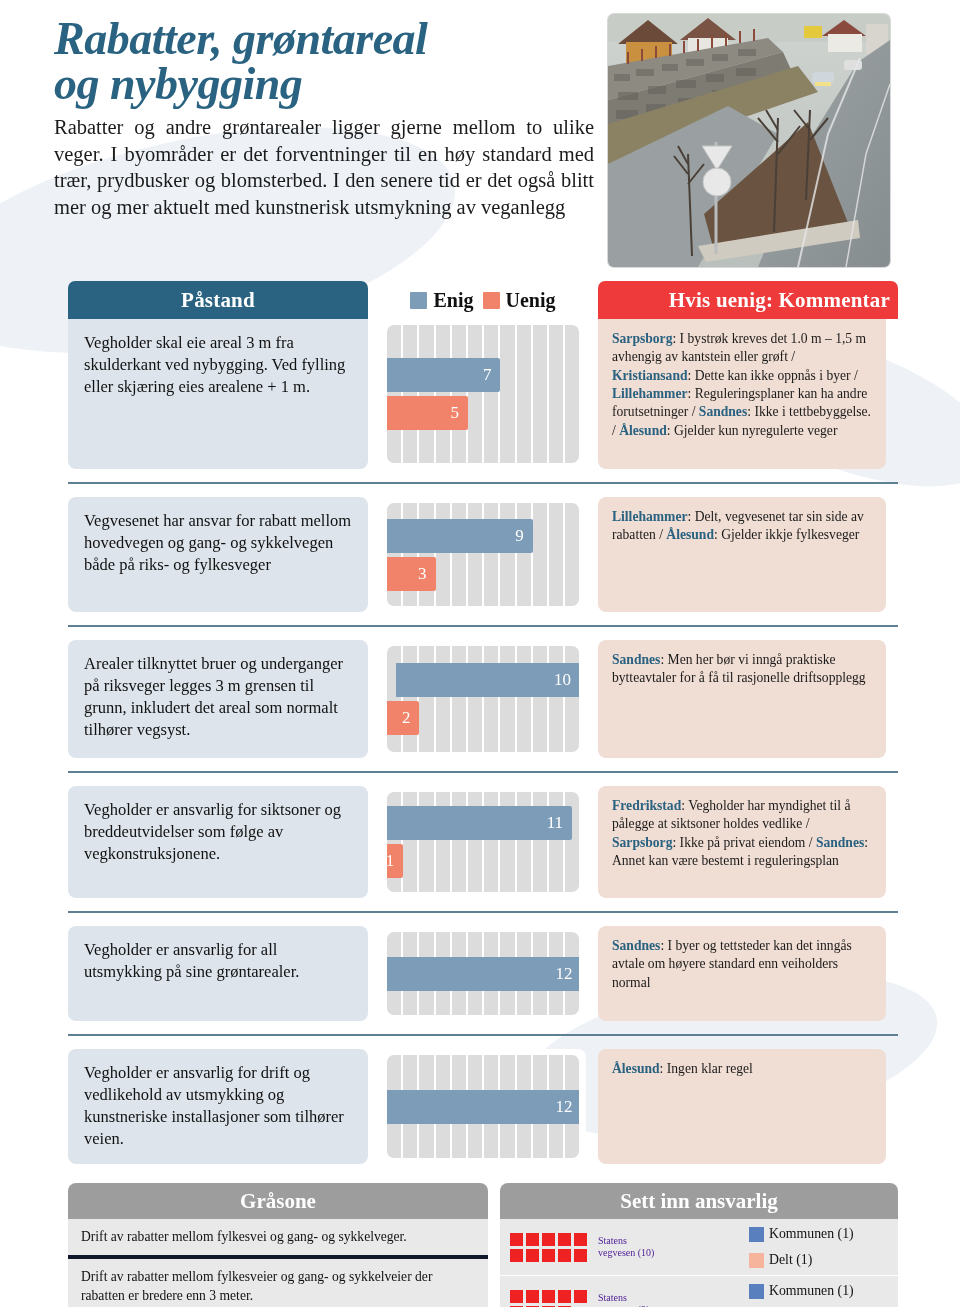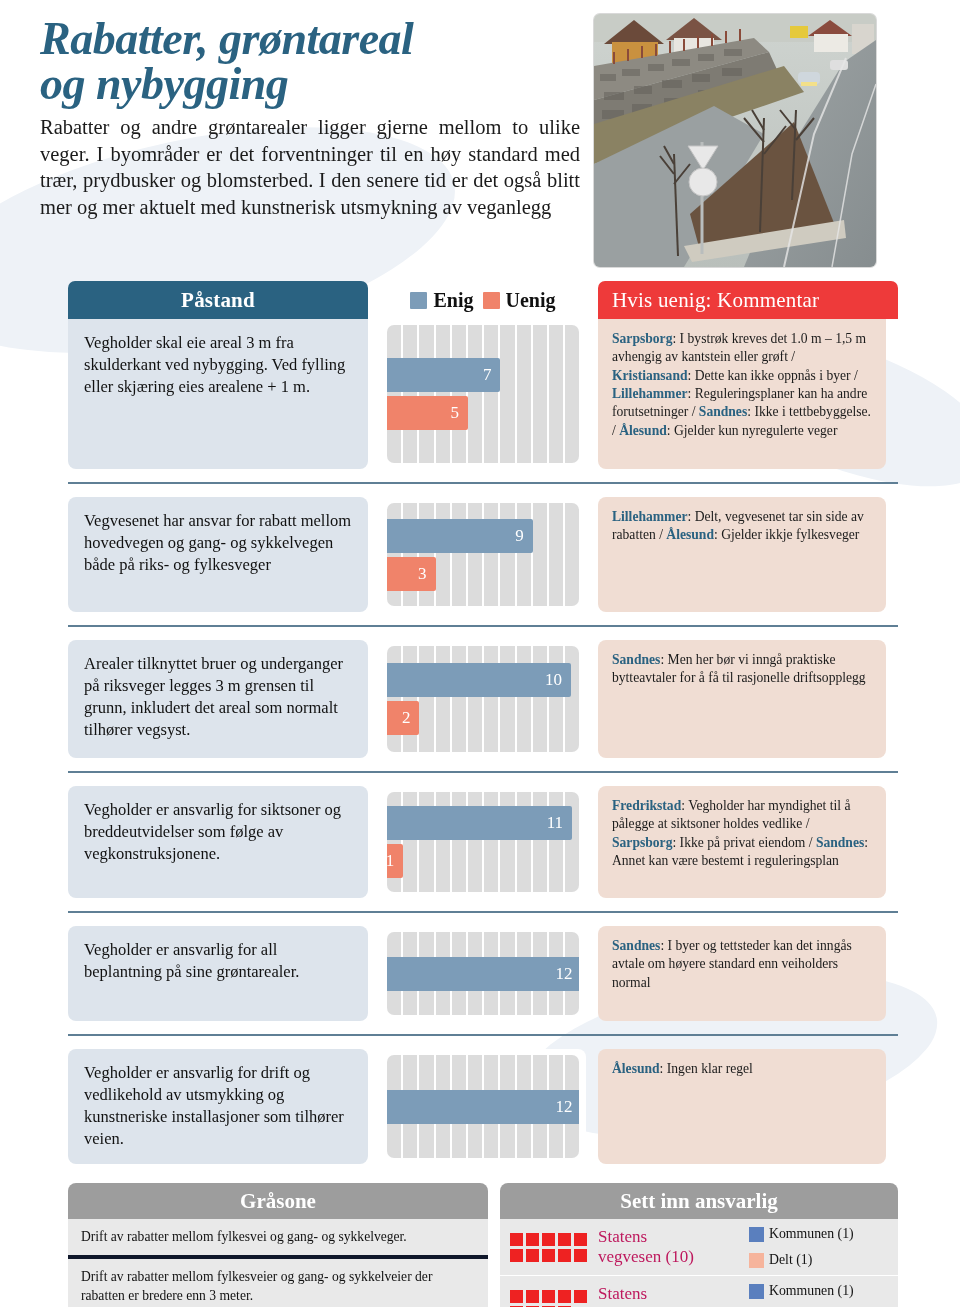--- a/index.html
+++ b/index.html
@@ -14,21 +14,21 @@
 
   
   .bg-swoosh { position:absolute; background:#eef2f7; border-radius:50%; z-index:0; }
   .sw1 { width:540px; height:200px; left:-80px; top:140px; transform:rotate(-12deg); }
   .sw2 { width:420px; height:150px; left:520px; top:980px; transform:rotate(-10deg); }
   .sw3 { width:300px; height:120px; left:700px; top:350px; transform:rotate(20deg); }
 
   .page { position:relative; z-index:2; width:960px; height:1307px; }
 
   
-  .top { display:flex; padding:10px 62px 0 40px; gap:14px; }
+  .top { display:flex; padding:10px 62px 0 54px; gap:14px; }
   .top-left { width:540px; }
   h1.title {
     font-family:"Liberation Serif", serif;
     font-style:italic; font-weight:bold;
     color:#2a6281;
     font-size:46px; line-height:0.98;
     margin:6px 0 8px 0; letter-spacing:-0.5px;
   }
   .intro { font-size:20.5px; line-height:1.30; color:#1b1b1b; text-align:justify; }
 
@@ -51,21 +51,21 @@
   .hdr-pastand { width:300px; background:#2a6281; }
   .hdr-legend {
     width:206px; background:#ffffff; color:#111;
     display:flex; align-items:center; justify-content:center; gap:9px;
     border-radius:7px 7px 0 0; padding:5px 0 4px;
   }
   .hdr-legend .lg { display:flex; align-items:center; gap:6px; font-size:20px; font-weight:bold; color:#111; }
   .swatch { width:17px; height:17px; display:inline-block; border-radius:1px; }
   .sw-enig { background:#7c9cb8; }
   .sw-uenig { background:#f0836a; }
-  .hdr-komm { flex:1; background:#ee3a3a; text-align:left; padding-left:14px; font-weight:normal; }
+  .hdr-komm { flex:1; background:#ee3a3a; text-align:right; padding-left:14px; font-weight:bold; }
 
   .row { display:flex; gap:12px; align-items:stretch; margin-bottom:13px; position:relative; }
   .row.first { margin-bottom:13px; }
   .row::after{ content:""; }
 
   .cell-stmt {
     width:300px; background:#dde4ec; border-radius:0 0 8px 8px;
     padding:13px 16px 13px 16px; font-size:16.5px; line-height:1.33; color:#111;
   }
   .row:not(.first) .cell-stmt { border-radius:8px; }
@@ -119,21 +119,21 @@
   .gra-item:last-child { border-bottom:none; }
 
   .sett-body { background:#e9e9e9; }
   .sett-row {
     display:flex; align-items:center; padding:7px 10px;
     border-bottom:1px solid #ffffff; gap:8px;
   }
   .sett-row:last-child { border-bottom:none; }
   .sq-grid { display:grid; grid-template-columns:repeat(5, 13px); gap:3px; width:80px; flex:none; }
   .sq { width:13px; height:13px; background:#ee2222; }
-  .sett-label { font-size:17px; line-height:1.18; color:#be185d; width:96px; flex:none; }
+  .sett-label { font-size:10px; line-height:1.18; color:#4c1d95; width:96px; flex:none; }
   .sett-right { display:flex; flex-direction:column; gap:10px; flex:1; }
   .sett-sub { display:flex; align-items:center; gap:5px; }
   .mini-wrap { display:flex; gap:4px; width:62px; justify-content:flex-end; flex:none; }
   .mini { width:15px; height:15px; display:inline-block; }
   .mini.kom { background:#5a7fbe; }
   .mini.delt { background:#f6b49c; }
   .sett-sub-text { font-size:13.8px; color:#111; }
 </style>
 </head>
 <body>
@@ -285,40 +285,40 @@
               <div class="bar uenig" style="width: 48.6px;">3</div>
             </div>
           </div>
           <div class="cell-comment"><b>Lillehammer</b>: Delt, vegvesenet tar sin side av rabatten / <b>Ålesund</b>: Gjelder ikkje fylkesveger</div>
         </div>
         <div class="divider"></div>
         <div class="row" style="min-height: 118px;">
           <div class="cell-stmt">Arealer tilknyttet bruer og underganger på riksveger legges 3 m grensen til grunn, inkludert det areal som normalt tilhører vegsyst.</div>
           <div class="cell-chart">
             <div class="chart-area">
-              <div class="bar enig" style="width: 184px;">10</div>
+              <div class="bar enig" style="width: 184px; margin-left: 9px;">10</div>
               <div class="bar uenig" style="width: 32.4px;">2</div>
             </div>
           </div>
           <div class="cell-comment"><b>Sandnes</b>: Men her bør vi inngå praktiske bytteavtaler for å få til rasjonelle driftsopplegg</div>
         </div>
         <div class="divider"></div>
         <div class="row" style="min-height: 112px;">
           <div class="cell-stmt">Vegholder er ansvarlig for siktsoner og breddeutvidelser som følge av vegkonstruksjonene.</div>
           <div class="cell-chart">
             <div class="chart-area">
               <div class="bar enig" style="width: 185px;">11</div>
               <div class="bar uenig" style="width: 16.2px;">1</div>
             </div>
           </div>
           <div class="cell-comment"><b>Fredrikstad</b>: Vegholder har myndighet til å pålegge at siktsoner holdes vedlike / <b>Sarpsborg</b>: Ikke på privat eiendom / <b>Sandnes</b>: Annet kan være bestemt i reguleringsplan</div>
         </div>
         <div class="divider"></div>
         <div class="row" style="min-height: 95px;">
-          <div class="cell-stmt">Vegholder er ansvarlig for all beplantning på sine grøntarealer.</div>
+          <div class="cell-stmt">Vegholder er ansvarlig for all utsmykking på sine grøntarealer.</div>
           <div class="cell-chart">
             <div class="chart-area">
               <div class="bar enig" style="width: 194.4px;">12</div>
             </div>
           </div>
           <div class="cell-comment"><b>Sandnes</b>: I byer og tettsteder kan det inngås avtale om høyere standard enn veiholders normal</div>
         </div>
         <div class="divider"></div>
         <div class="row" style="min-height: 115px;">
           <div class="cell-stmt">Vegholder er ansvarlig for drift og vedlikehold av utsmykking og kunstneriske installasjoner som tilhører veien.</div>

